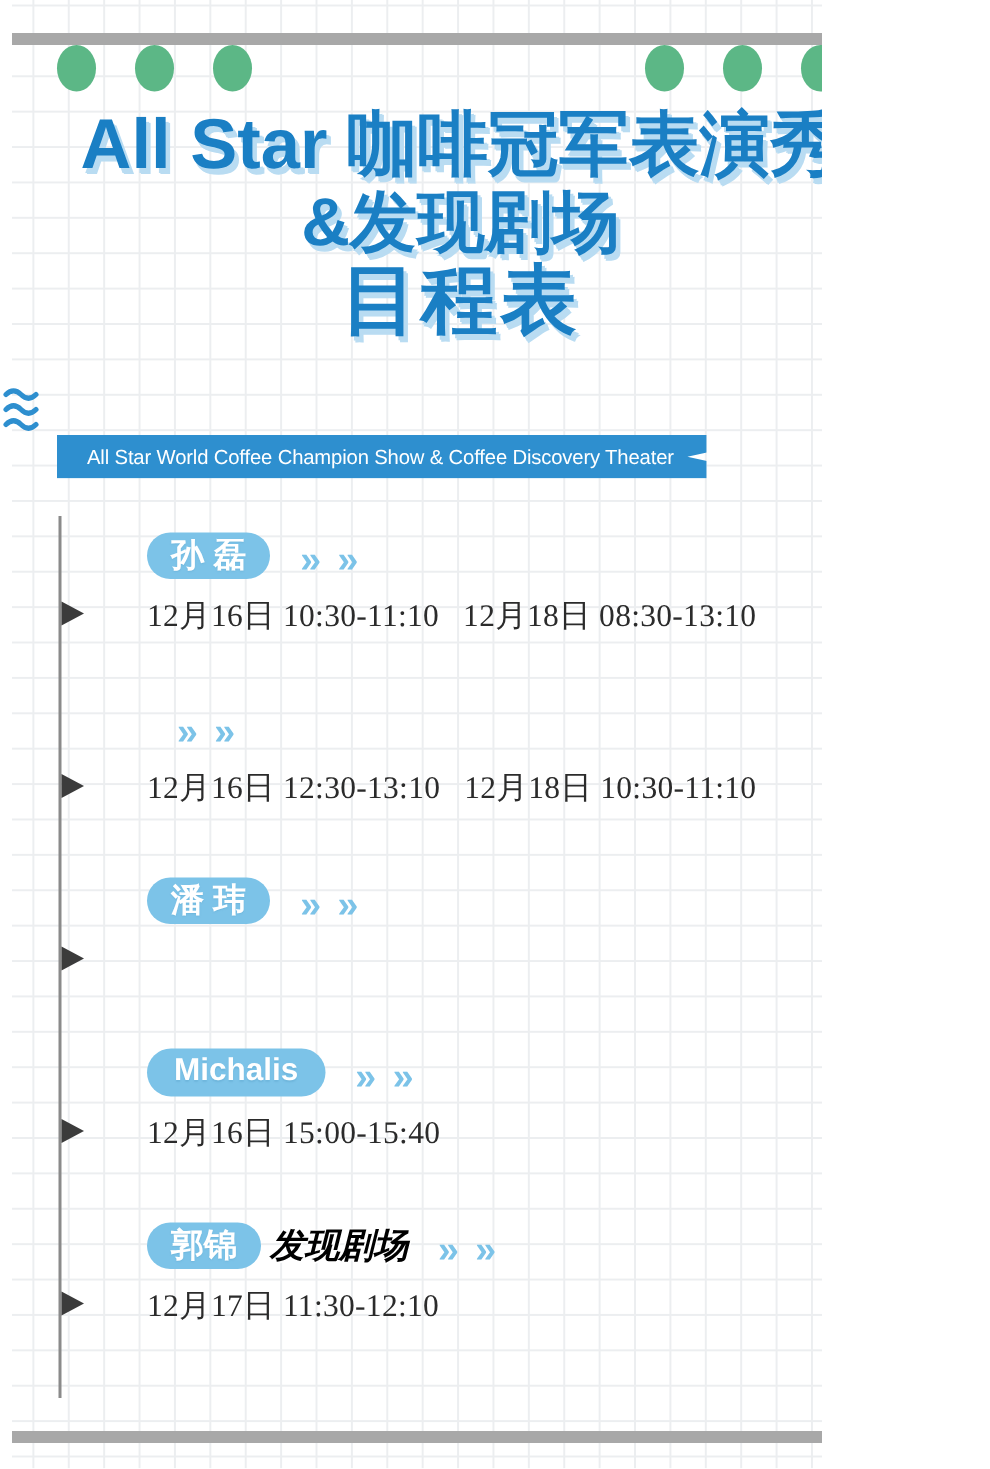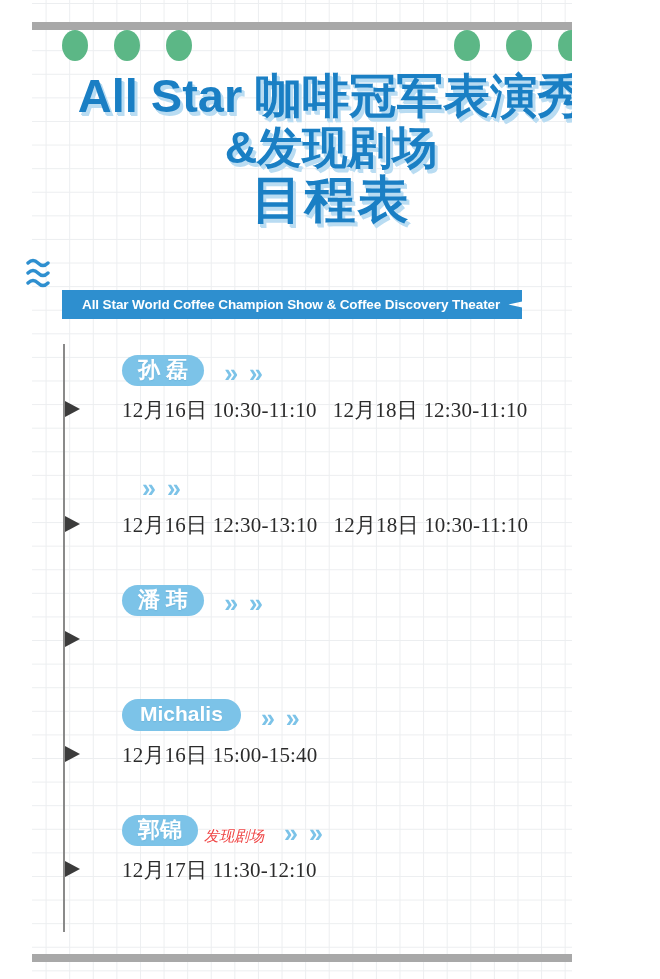--- a/index.html
+++ b/index.html
@@ -10,21 +10,20 @@
   body {
     font-family: "Liberation Sans", sans-serif;
   }
 
   #poster {
     position: relative;
     width: 548px;
     height: 979px;
     overflow: hidden;
     background: #ffffff;
-    margin-left: 24px;
   }
 
   
   .grid-bg {
     position: absolute;
     left: 0; top: 0;
     width: 660px; height: 979px;
     background-color: #ffffff;
     background-image:
       linear-gradient(to right, #eceef0 1px, transparent 1px),
@@ -115,21 +114,21 @@
     height: 29px;
     background: #2e8fcf;
     display: flex;
     align-items: center;
     padding: 0 22px 0 20px;
     clip-path: polygon(0 0, 100% 0, 100% 40%, 97% 50%, 100% 60%, 100% 100%, 0 100%);
   }
   .banner-text {
     color: #ffffff;
     font-size: 13.5px;
-    font-weight: 700;
+    font-weight: 400;
     white-space: nowrap;
     letter-spacing: -0.1px;
     text-align: right;
   }
 
   
   .timeline-line {
     position: absolute;
     left: 39px;
     top: 344px;
@@ -166,23 +165,23 @@
     line-height: 1.05;
     white-space: nowrap;
     text-shadow: 0 1px 1px rgba(90,160,200,0.35);
   }
   .name-pill.latin {
     font-size: 21px;
     padding: 4px 18px 6px 18px;
   }
   .sub-tag {
     margin-left: 6px;
-    color: #ef4444;
-    font-size: 15px;
-    font-weight: 400;
+    color: #000000;
+    font-size: 23px;
+    font-weight: 700;
     font-style: italic;
     white-space: nowrap;
     text-shadow:
       1px 0 0 #ffffff, -1px 0 0 #ffffff,
       0 1px 0 #ffffff, 0 -1px 0 #ffffff;
   }
   .chevrons {
     margin-left: 20px;
     display: flex;
     align-items: center;
@@ -276,21 +275,21 @@
         <div class="marker"></div>
         <div class="entry-head">
           <span class="name-pill">孙 磊</span>
           <span class="chevrons">
             <span class="chev">»</span>
             <span class="chev">»</span>
           </span>
         </div>
         <div class="entry-times">
           <span class="time-slot">12月16日  10:30-11:10</span>
-          <span class="time-slot">12月18日  12:30-11:10</span>
+          <span class="time-slot">12月18日  08:30-13:10</span>
         </div>
       </div>
       <div class="entry">
         <div class="marker"></div>
         <div class="entry-head">
           <span class="chevrons">
             <span class="chev">»</span>
             <span class="chev">»</span>
           </span>
         </div>

